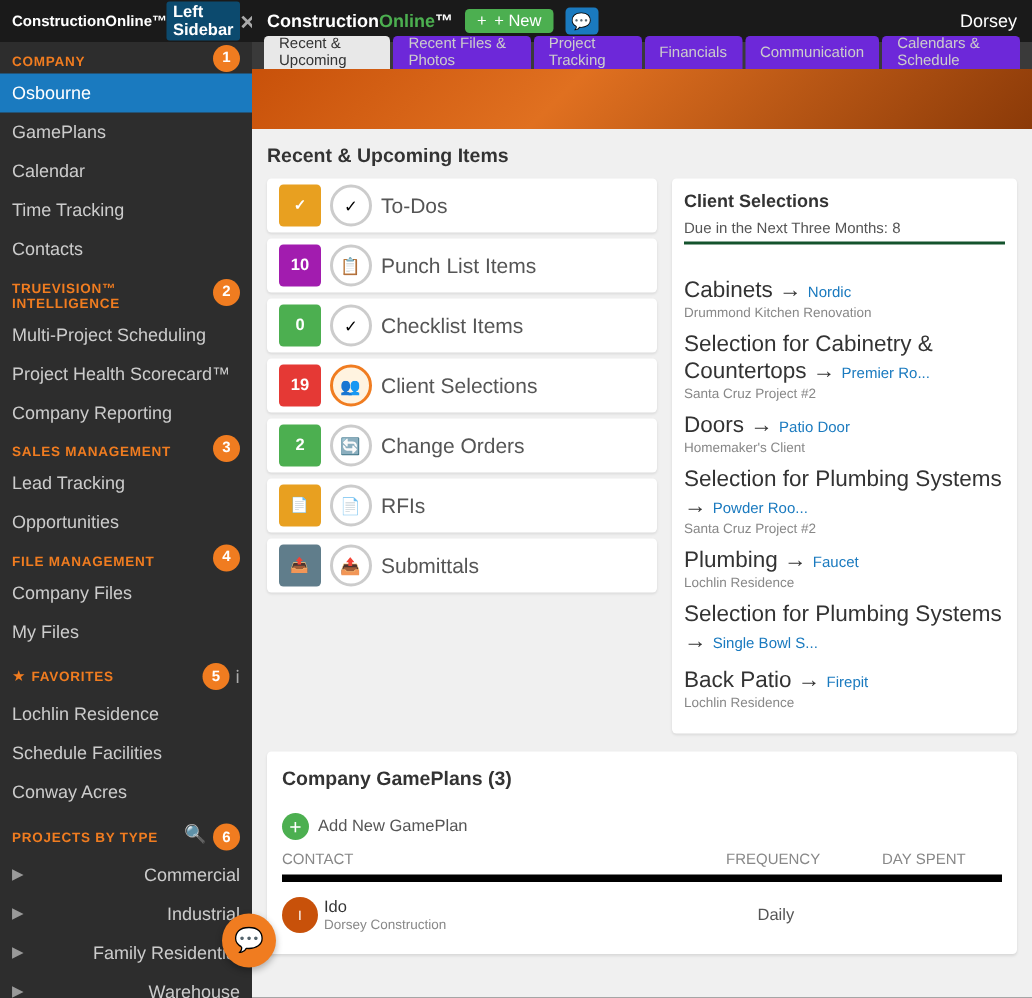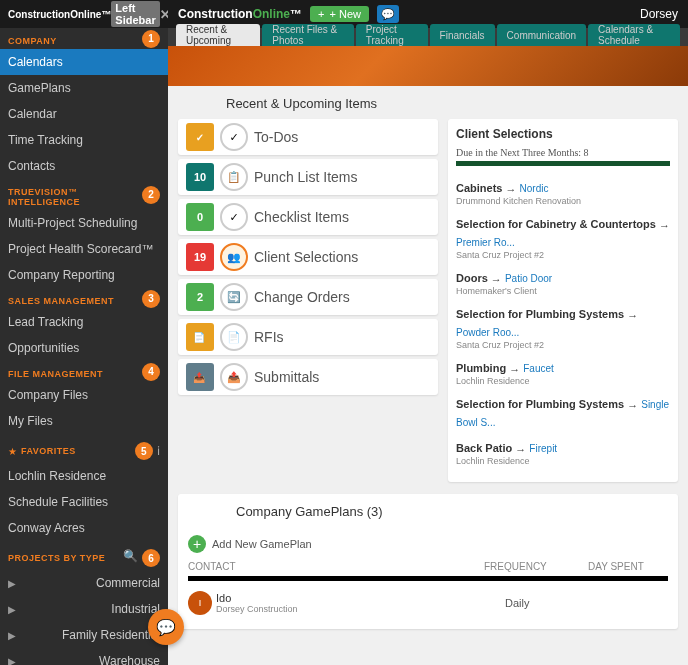--- a/index.html
+++ b/index.html
@@ -33,21 +33,21 @@
       color: #fff;
       font-size: 11px;
       font-weight: bold;
     }
     #sidebar-header .close-icon {
       color: #aaa;
       font-size: 13px;
       cursor: pointer;
     }
     .sidebar-label {
-      background: #737373;
+      background: #0c4a6e;
       color: #fff;
       font-size: 9px;
       font-weight: bold;
       padding: 1px 4px;
       border-radius: 2px;
     }
 
     .section-header {
       color: #f07c20;
       font-size: 9px;
@@ -198,21 +198,21 @@
       padding: 0 8px;
       gap: 2px;
       flex-shrink: 0;
     }
     .tab {
       padding: 4px 10px;
       font-size: 10px;
       color: #ccc;
       cursor: pointer;
       border-radius: 3px 3px 0 0;
-      background: #0f766e;
+      background: #6d28d9;
       height: 22px;
       display: flex;
       align-items: center;
     }
     .tab.active {
       background: #e8e8e8;
       color: #333;
     }
 
     
@@ -225,24 +225,23 @@
     
     #content {
       flex: 1;
       background: #f0f0f0;
       overflow-y: auto;
       padding: 10px;
     }
 
     .section-title {
       font-size: 13px;
-      font-weight: normal;
+      font-weight: bold;
       color: #333;
       margin-bottom: 8px;
-      margin-left: 48px;
     }
 
     
     #recent-section {
       display: flex;
       gap: 10px;
       margin-bottom: 12px;
     }
     #items-list {
       flex: 1;
@@ -298,32 +297,31 @@
     }
     .client-panel-title {
       font-size: 12px;
       font-weight: bold;
       color: #333;
       margin-bottom: 6px;
     }
     .client-due-header {
       font-size: 10px;
       color: #555;
-      margin-bottom: 12px;
+      margin-bottom: 22px;
       padding-bottom: 3px;
-      border-bottom: 5px solid #14532d;
-      font-family: Liberation Serif, serif;
+      border-bottom: 2px solid #14532d;
     }
     .client-entry {
       margin-bottom: 8px;
     }
     .client-entry-title {
-      font-size: 11px;
+      font-size: 15px;
       color: #333;
-      font-weight: bold;
+      font-weight: normal;
     }
     .client-entry-link {
       color: #1a7abf;
       font-size: 10px;
     }
     .client-entry-sub {
       font-size: 9px;
       color: #888;
     }
 
@@ -420,21 +418,21 @@
     <span style="font-size:10px;">ConstructionOnline™</span>
     <span class="sidebar-label">Left Sidebar</span>
     <span class="close-icon">✕</span>
   </div>
 
   <div class="section-with-badge">
     <div class="section-header">COMPANY</div>
     <div class="badge">1</div>
   </div>
   <div class="sidebar-item active">
-    <span>Calendars</span>
+    <span>Osbourne</span>
   </div>
   <div class="sidebar-item">
     <span>GamePlans</span>
   </div>
   <div class="sidebar-item">
     <span>Calendar</span>
   </div>
   <div class="sidebar-item">
     <span>Time Tracking</span>
   </div>
@@ -567,21 +565,21 @@
     <div id="recent-section">
       <div id="items-list">
 
         <div class="item-row">
           <div class="item-color-box" style="background:#e8a020;">✓</div>
           <div class="item-icon-circle">✓</div>
           <span class="item-label">To-Dos</span>
         </div>
 
         <div class="item-row">
-          <div class="item-color-box" style="background:#0f766e;font-size:11px;">10</div>
+          <div class="item-color-box" style="background:#a21caf;font-size:11px;">10</div>
           <div class="item-icon-circle">📋</div>
           <span class="item-label">Punch List Items</span>
         </div>
 
         <div class="item-row">
           <div class="item-color-box" style="background:#4caf50;font-size:11px;">0</div>
           <div class="item-icon-circle">✓</div>
           <span class="item-label">Checklist Items</span>
         </div>
 

